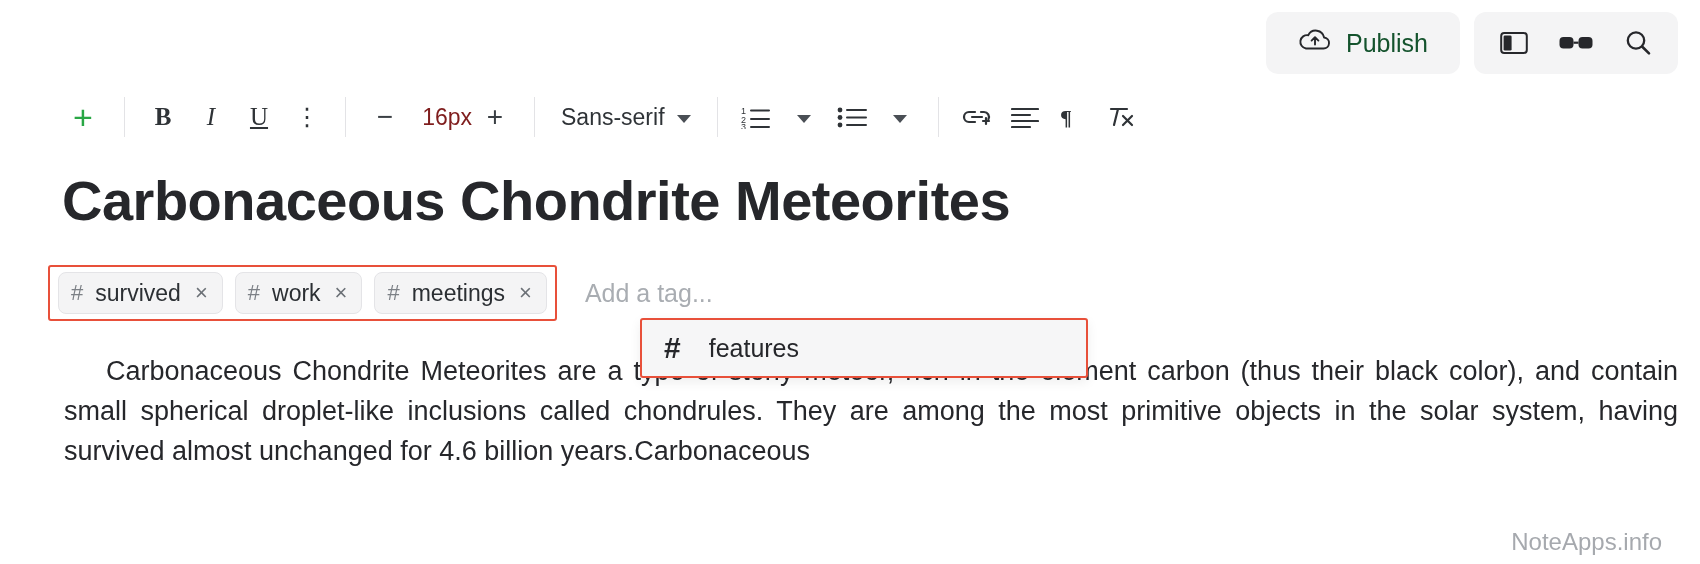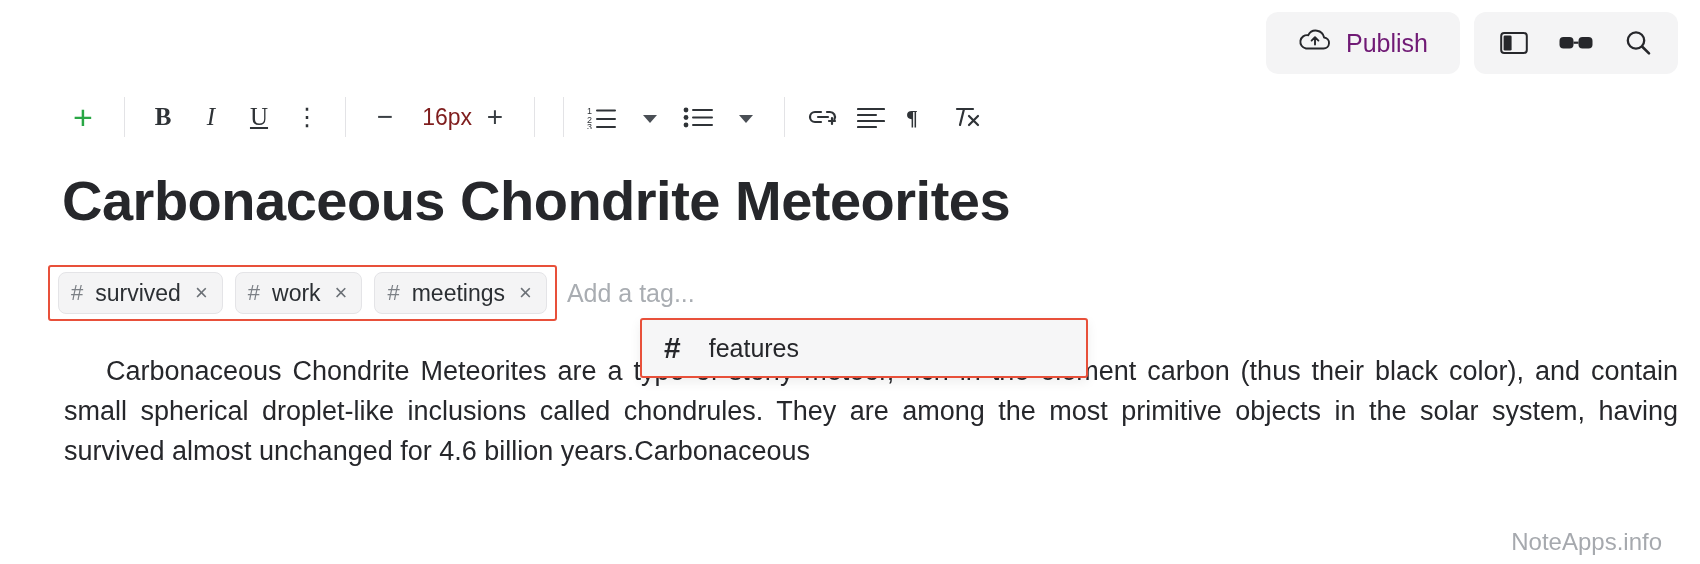--- a/index.html
+++ b/index.html
@@ -43,21 +43,21 @@
   }
 
   .publish-btn {
     display: flex;
     align-items: center;
     gap: 14px;
     background: transparent;
     border: none;
     cursor: pointer;
     font-size: 25px;
-    color: #701a75;
+    color: #14532d;
     font-family: "Liberation Sans", sans-serif;
   }
 
   .icon-group {
     display: flex;
     align-items: center;
     background: #f4f4f5;
     border-radius: 12px;
     height: 62px;
     padding: 0 12px;
@@ -211,21 +211,21 @@
     cursor: pointer;
     padding: 0 2px;
   }
 
   .tag-input {
     border: none;
     outline: none;
     font-size: 25px;
     color: #b91c1c;
     background: transparent;
-    margin-left: 8px;
+    margin-left: 26px;
     width: 420px;
     font-family: "Liberation Sans", sans-serif;
   }
   .tag-input::placeholder { color: #a9adb2; }
 
   
   .suggestions {
     position: absolute;
     top: 318px;
     left: 640px;
@@ -331,20 +331,24 @@
 
     <div class="font-size-ctl">
       <div class="fs-btn">−</div>
       <div class="fs-value">16px</div>
       <div class="fs-btn">+</div>
     </div>
 
     <div class="tb-sep"></div>
 
 
+    <div class="dropdown">
+      <span>Sans-serif</span>
+      <span class="caret"></span>
+    </div>
 
     <div class="tb-sep"></div>
 
     <div class="tb-item">
       <svg width="30" height="24" viewBox="0 0 30 24">
         <text x="0" y="9" font-size="9" font-family="Liberation Sans, sans-serif" fill="#2f3337">1</text>
         <text x="0" y="18" font-size="9" font-family="Liberation Sans, sans-serif" fill="#2f3337">2</text>
         <text x="0" y="25" font-size="9" font-family="Liberation Sans, sans-serif" fill="#2f3337">3</text>
         <path d="M10 5.5h18M10 14h18M10 22h18" stroke="#2f3337" stroke-width="2" stroke-linecap="round"></path>
       </svg>

